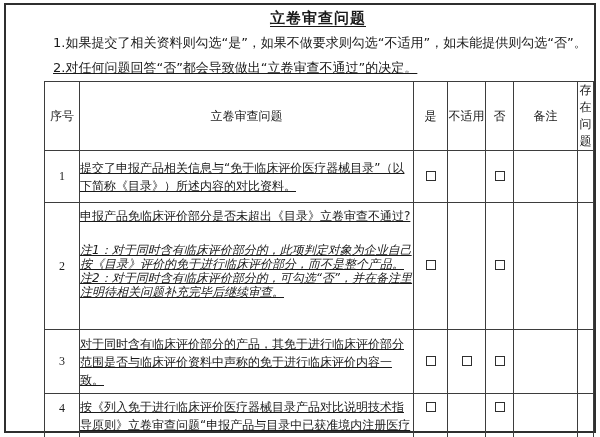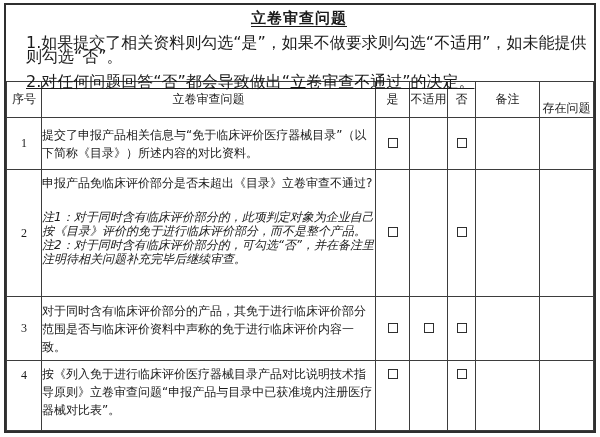--- a/index.html
+++ b/index.html
@@ -9,41 +9,42 @@
     overflow: hidden;
     font-family: "DejaVu Sans", "Liberation Sans", sans-serif;
     color: #1a1a1a;
   }
   .frame {
     box-sizing: border-box;
     width: 592px; height: 430px;
     margin: 3px auto 0 4px;
     border: 2px solid #2f2f2f;
     background: #ffffff;
+    padding-left: 38px;
   }
   
   .intro {
     box-sizing: border-box;
     height: 76px;
     padding: 5px 4px 0 2px;
   }
   .doc-title {
     text-align: center;
     font-size: 15px;
     font-weight: bold;
     letter-spacing: 1px;
     text-decoration: underline;
     text-underline-offset: 3px;
     line-height: 17px;
     margin: 0 0 9px 0;
   }
   .note-line {
-    font-size: 16px;
+    font-size: 13px;
     line-height: 14px;
-    margin: 0 0 0 18px;
+    margin: 0 0 0 7px;
   }
   .note-line + .note-line { margin-top: 11px; text-decoration: underline; }
   
   table.review {
     border-collapse: collapse;
     table-layout: fixed;
     width: 100%;
     border-radius: 32px;
   }
   table.review td, table.review th {
@@ -64,20 +65,21 @@
     text-align: center;
     vertical-align: middle;
     font-family: "Liberation Serif", "DejaVu Serif", serif;
     font-size: 12px;
   }
   td.c-q {
     text-align: left;
     vertical-align: middle;
     padding: 3px 4px 3px 5px;
     line-height: 18px;
+    text-decoration: underline;
   }
   td.c-q.top { vertical-align: top; padding-top: 4px; }
   td.c-q p { margin: 0; }
   p.q-gap { margin-bottom: 18px !important; }
   p.note-italic {
     font-style: italic;
     line-height: 14px;
   }
   td.c-chk, td.c-blank {
     text-align: center;

